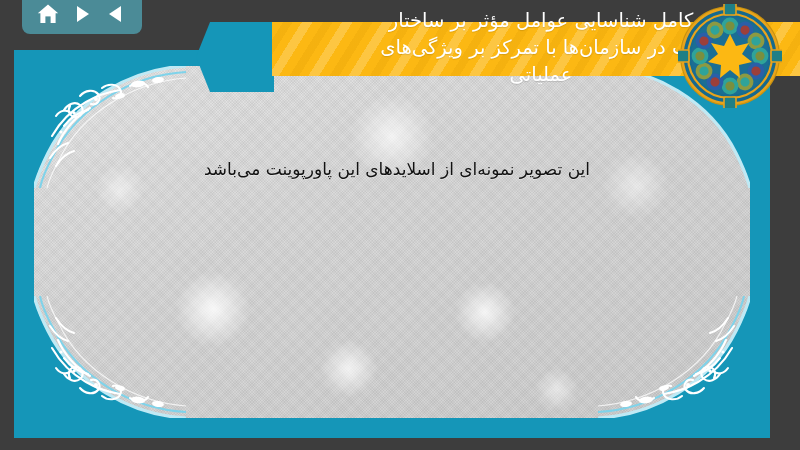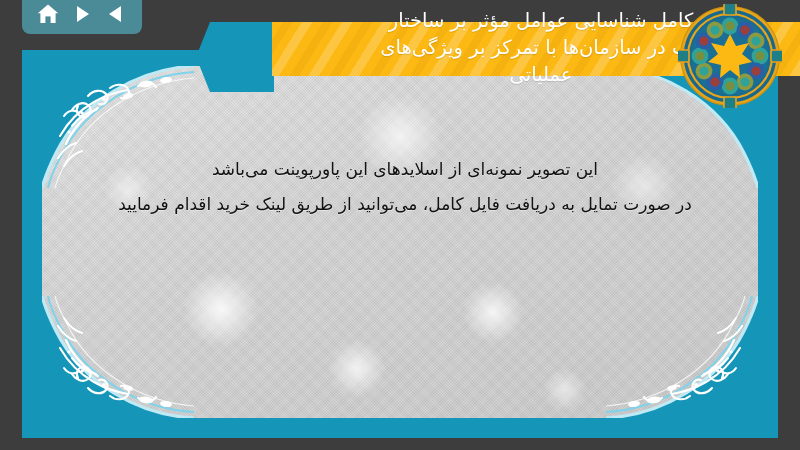--- a/index.html
+++ b/index.html
@@ -44,21 +44,21 @@
     justify-content: center;
     cursor: pointer;
     background: transparent;
     border: none;
   }
   .navbtn svg { display: block; }
 
   
   #slide {
     position: absolute;
-    left: 22px;
+    left: 14px;
     top: 50px;
     width: 756px;
     height: 388px;
     background: #1596b8;
     overflow: hidden;
     z-index: 10;
   }
 
   
   #panel {
@@ -291,21 +291,20 @@
 
       <div class="corner-cut cc-tr">
         <svg width="152" height="122" viewBox="0 0 152 122" aria-hidden="true">
           <path d="M0,0 H152 C96,2 40,34 14,86 C6,100 2,110 0,122 Z" fill="#1596b8"></path>
           <path d="M152,0 C96,3 40,35 14,87 C7,101 3,111 0,122" fill="none" stroke="#bfe9f4" stroke-width="3.2"></path>
         </svg>
       </div>
 
       <div id="bodytext">
         <p>این تصویر نمونه‌ای از اسلایدهای این پاورپوینت می‌باشد</p>
-        <p>در صورت تمایل به دریافت فایل کامل، می‌توانید از طریق لینک خرید اقدام فرمایید</p>
       </div>
 
     </div>
   </div>
 
   <div id="bandarrow"></div>
 
   <div id="titleband">
     <div id="titletext">کامل شناسایی عوامل مؤثر بر ساختار
 ناب در سازمان‌ها با تمرکز بر ویژگی‌های

